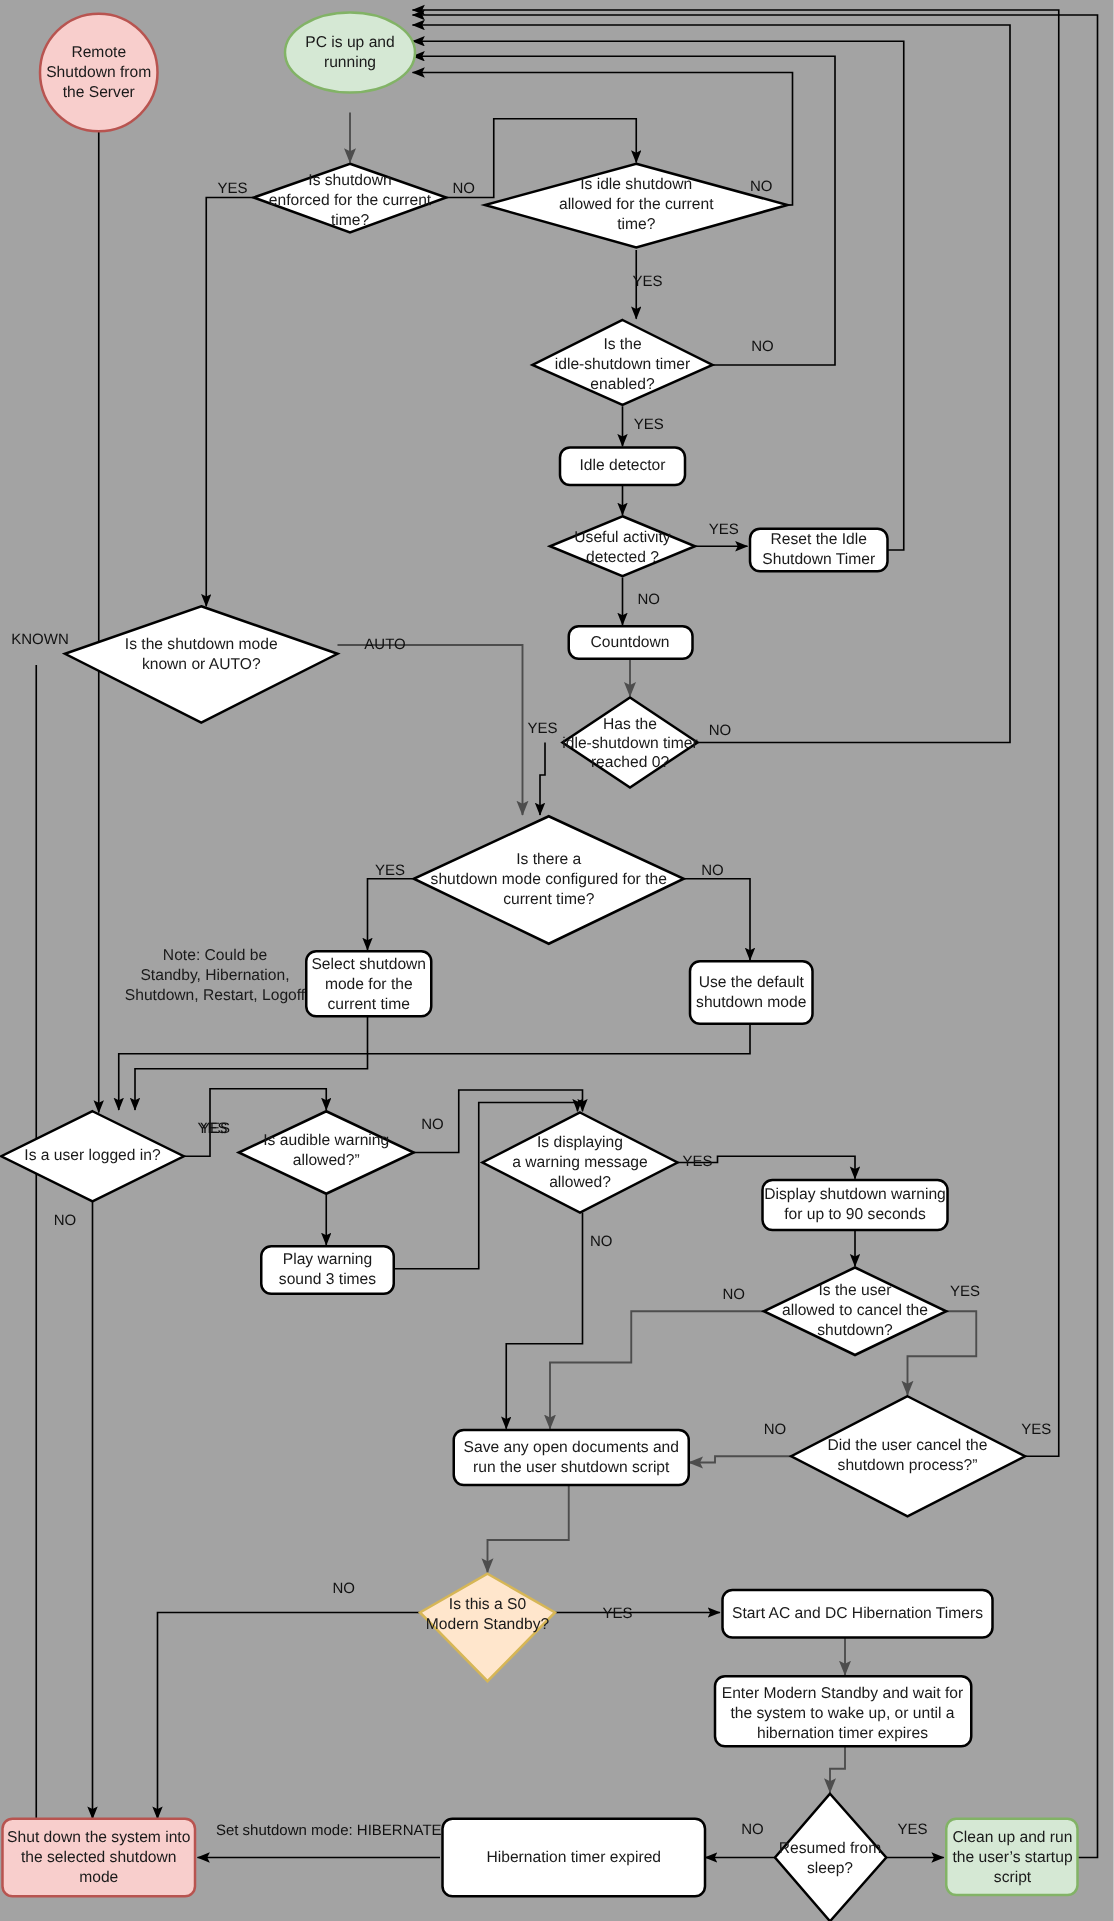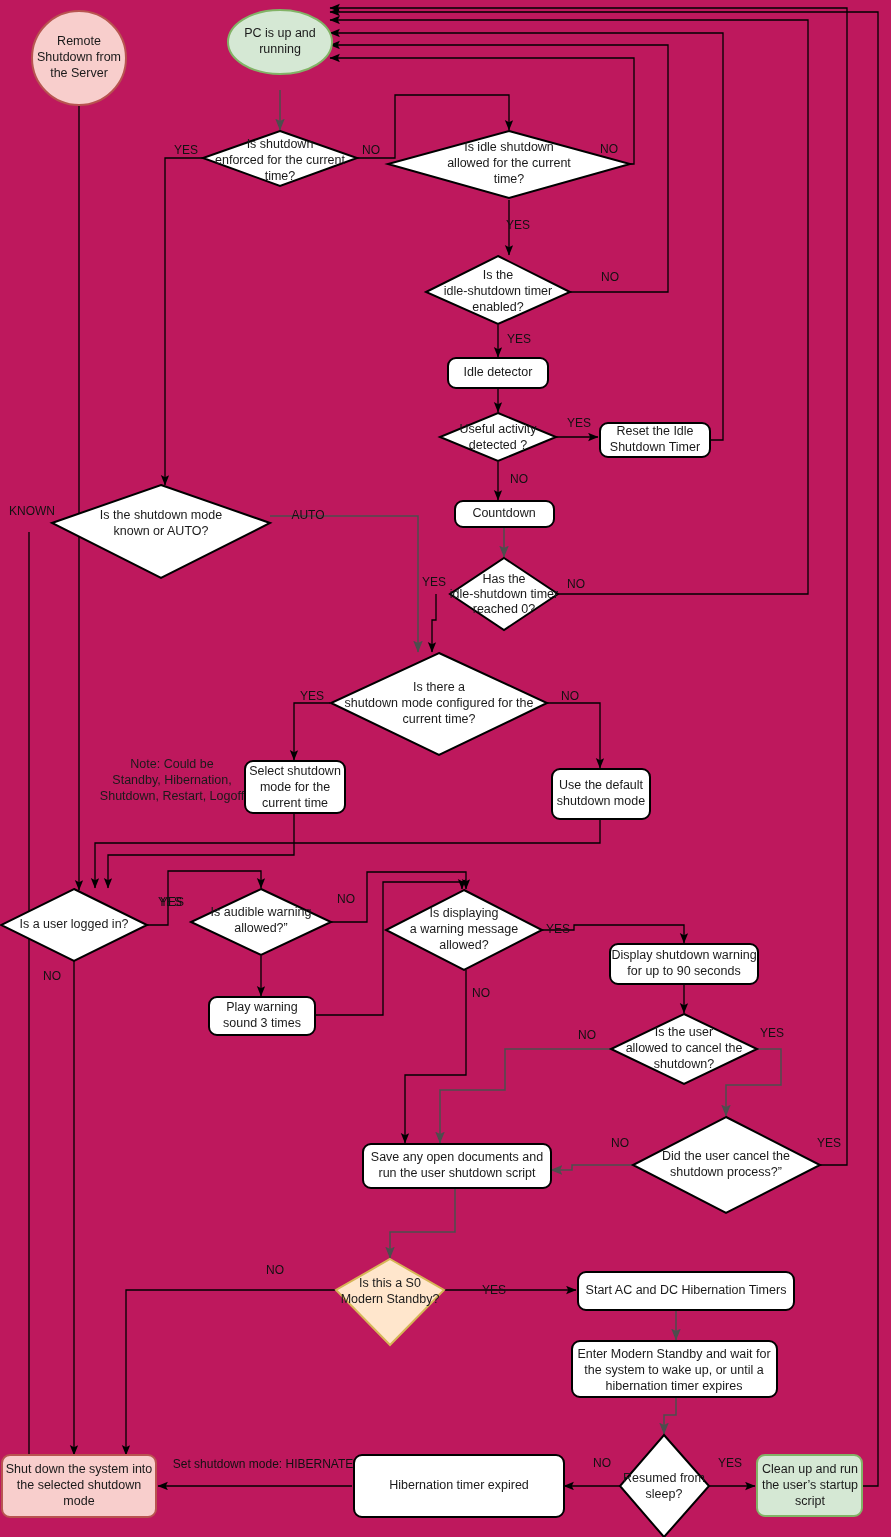--- a/index.html
+++ b/index.html
@@ -1,17 +1,17 @@
 <!DOCTYPE html>
 <html><head>
 <meta charset="utf-8">
 <style>
   html,body{margin:0;padding:0;background:#ffffff;}
   body{font-family:"Liberation Sans", sans-serif;}
-  #canvas{position:relative;width:891px;height:1537px;background:#be185d;overflow:hidden;}
+  #canvas{position:relative;width:891px;height:1537px;background:#a3a3a3;overflow:hidden;}
   svg.flow{position:absolute;left:0;top:0;width:891px;height:1537px;}
   .nodeText{font-family:"Liberation Sans", sans-serif;font-size:12.5px;fill:#1a1a1a;text-anchor:middle;dominant-baseline:middle;}
   .edgeLabel{font-family:"Liberation Sans", sans-serif;font-size:12px;fill:#111;text-anchor:middle;dominant-baseline:middle;}
   .noteText{font-family:"Liberation Sans", sans-serif;font-size:12.5px;fill:#1a1a1a;text-anchor:middle;dominant-baseline:middle;}
   .shape{fill:#ffffff;stroke:#000000;stroke-width:2;}
   .diamond{fill:#ffffff;stroke:#000000;stroke-width:2;}
   .ln{stroke:#000000;stroke-width:1.3;fill:none;}
   .lnGray{stroke:#4d4d4d;stroke-width:1.5;fill:none;}
 </style>
 </head>

